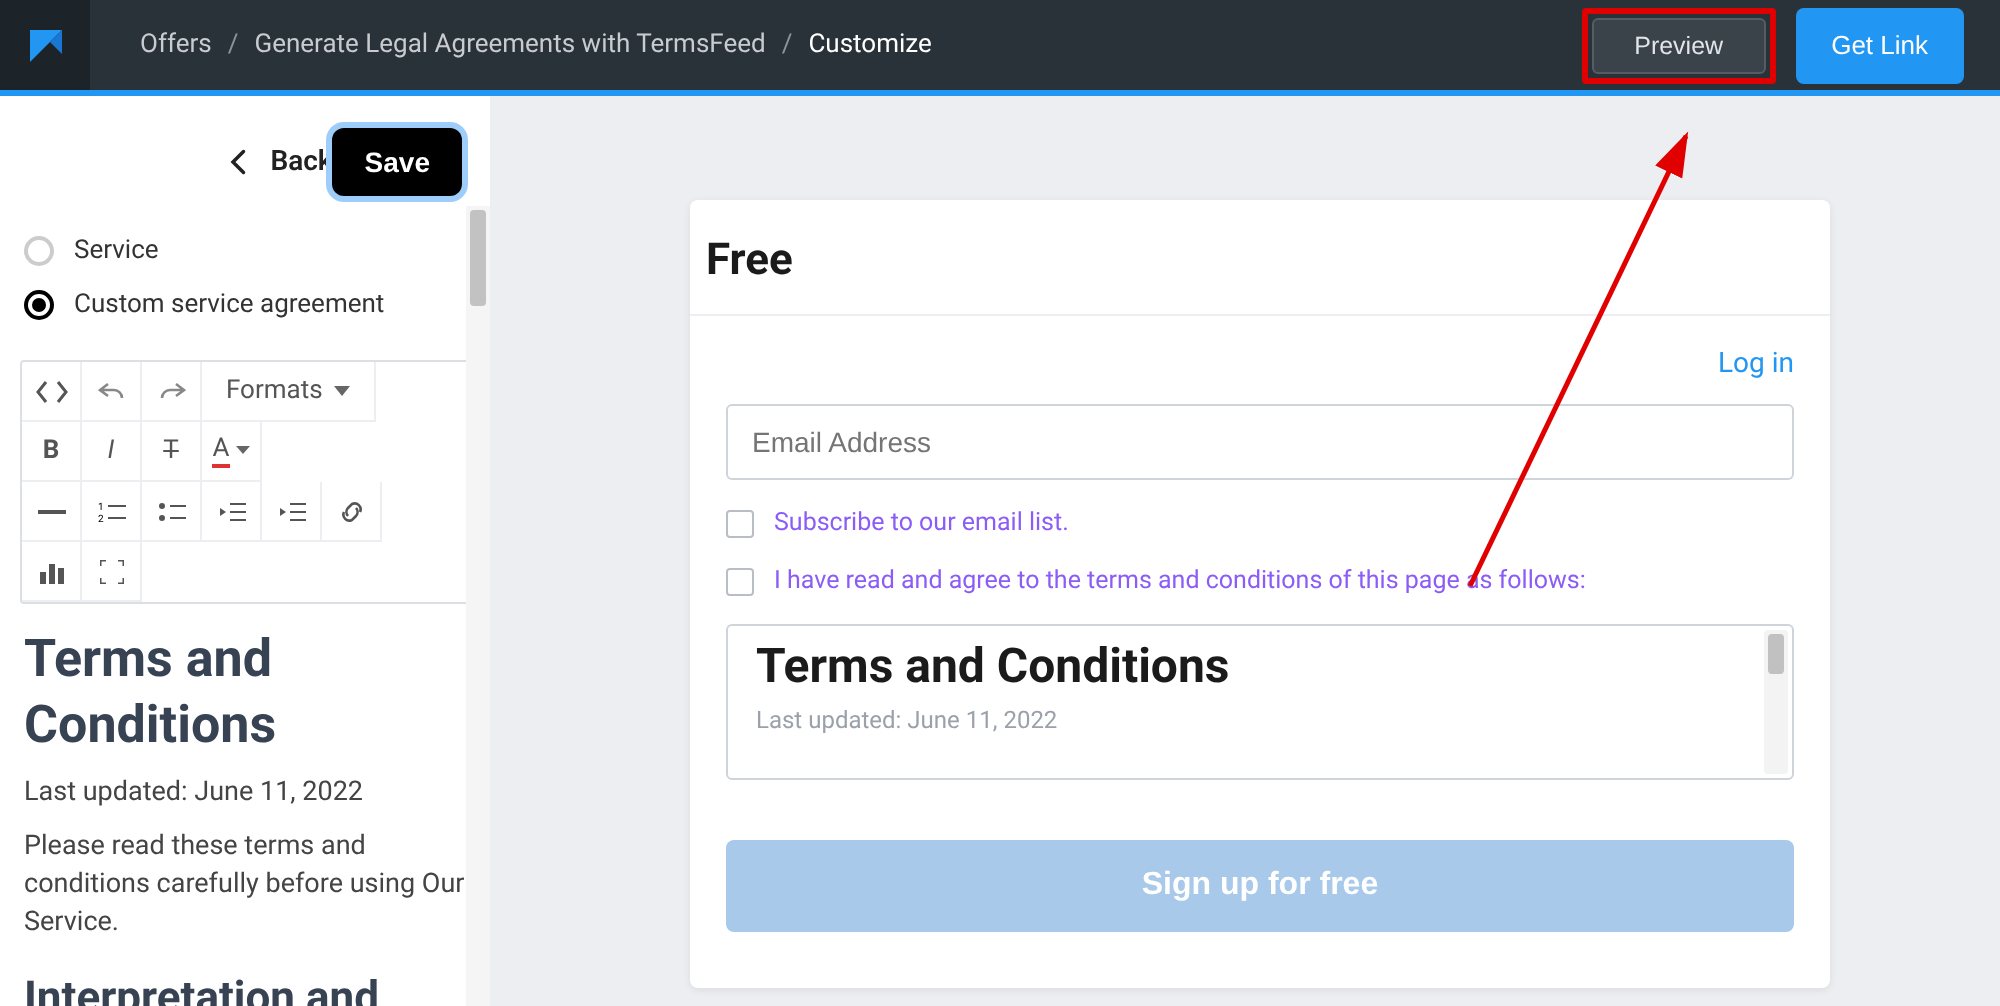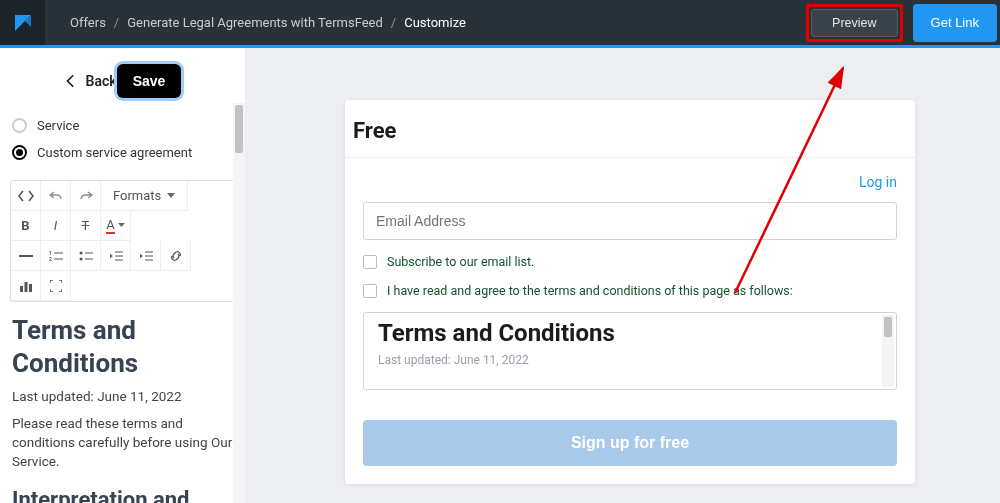--- a/index.html
+++ b/index.html
@@ -10,21 +10,21 @@
     height: 45px; background: #2a3239; color: #c8ccd1;
     display: flex; align-items: center; font-size: 13px;
   }
   .logo-cell {
     width: 45px; height: 45px; background: #1c2329;
     display: flex; align-items: center; justify-content: center;
   }
   .breadcrumb { display: flex; gap: 8px; padding-left: 25px; }
   .breadcrumb .sep { color: #8c939a; }
   .breadcrumb .active { color: #fff; }
-  .top-actions { margin-left: auto; display: flex; gap: 10px; padding-right: 3px; }
+  .top-actions { margin-left: auto; display: flex; gap: 10px; padding-right: 18px; }
   .btn-preview {
     background: #3a424a; color: #e2e5e9; border: 1px solid #555c65;
     padding: 6px 20px; border-radius: 3px; font-size: 12.5px; cursor: pointer;
   }
   .preview-highlight {
     border: 3px solid #e00000; border-radius: 2px; padding: 2px;
     display: inline-flex;
   }
   .btn-getlink {
     background: #2196f3; color: #fff; border: none;
@@ -35,21 +35,21 @@
 
   .main { display: flex; height: calc(100% - 48px); }
   .sidebar {
     width: 245px; min-width: 245px; background: #fff;
     display: flex; flex-direction: column;
     position: relative;
   }
   .sidebar-scroll { position: absolute; right:0; top:55px; width:12px; height: 430px; background:#f5f5f5;}
   .sidebar-thumb { width:8px; height:48px; background:#c2c2c2; border-radius:2px; margin:2px auto 0;}
   .sidebar-top {
-    display: flex; align-items: center; justify-content: center;
+    display: flex; align-items: center; justify-content: flex-end;
     padding: 16px 14px 10px 14px;
   }
   .back { display: flex; align-items: center; gap: 8px; font-size: 14px; font-weight:600; color:#222; cursor:pointer; }
   .save-btn {
     background: #000; color: #fff; border: none; border-radius: 6px;
     padding: 9px 16px; font-size: 14px; font-weight: 600; cursor: pointer;
     box-shadow: 0 0 0 3px #9ecdfa;
   }
 
   .radio-list { padding: 4px 12px 10px 12px; font-size: 13px; color:#333;}
@@ -88,27 +88,27 @@
   }
   .card {
     position: absolute; left: 100px; top: 52px;
     width: 570px; background: #fff; border-radius: 4px;
     box-shadow: 0 1px 4px rgba(0,0,0,0.08);
   }
   .card-head {
     padding: 18px 8px 14px; border-bottom: 1px solid #eceef1;
     font-size: 22px; font-weight: 700; color:#1b1b1b;
   }
-  .card-body { padding: 16px 18px 18px; }
+  .card-body { padding: 16px 18px 28px; }
   .login-link { text-align: right; color:#2196f3; font-size:14px; margin-bottom:12px; cursor:pointer;}
   .email-input {
     width:100%; border:1px solid #cfd4db; border-radius:3px;
     padding:10px 12px; font-size:14px; color:#4d7c0f;
   }
-  .check-row { display:flex; align-items:flex-start; gap:10px; font-size:12.5px; color:#14532d; margin-top:14px;}
+  .check-row { display:flex; align-items:flex-start; gap:10px; font-size:12.5px; color:#8b5cf6; margin-top:14px;}
   .checkbox { width:14px; height:14px; border:1px solid #b9bec6; border-radius:2px; margin-top:1px; cursor:pointer; flex-shrink:0;}
   .terms-box {
     margin-top:14px; border:1px solid #cfd4db; border-radius:3px;
     height:78px; overflow:hidden; position:relative;
   }
   .terms-box-inner { padding: 6px 14px; }
   .terms-box h3 { font-size:24px; font-weight:700; color:#1b1b1b; }
   .terms-box .sub { font-size:12px; color:#9aa1aa; margin-top:6px;}
   .terms-scroll {
     position:absolute; right:2px; top:2px; width:12px; height:72px;

